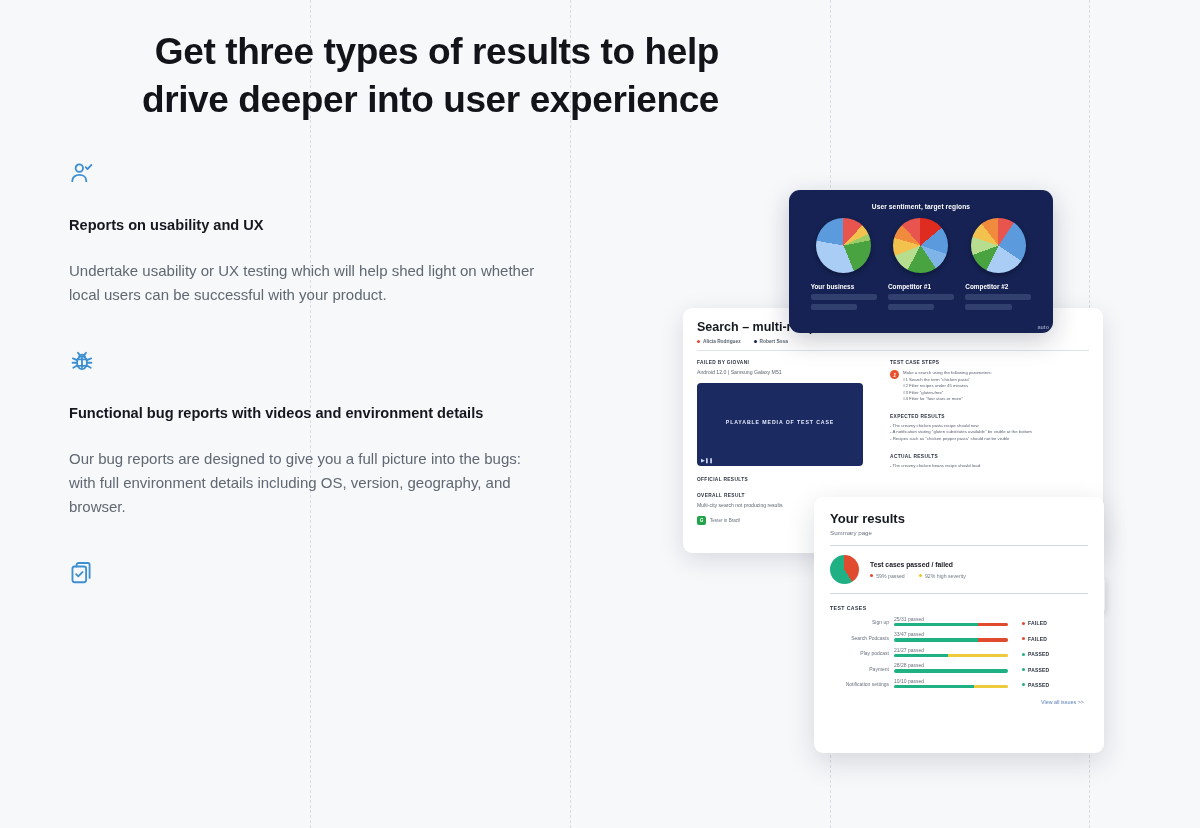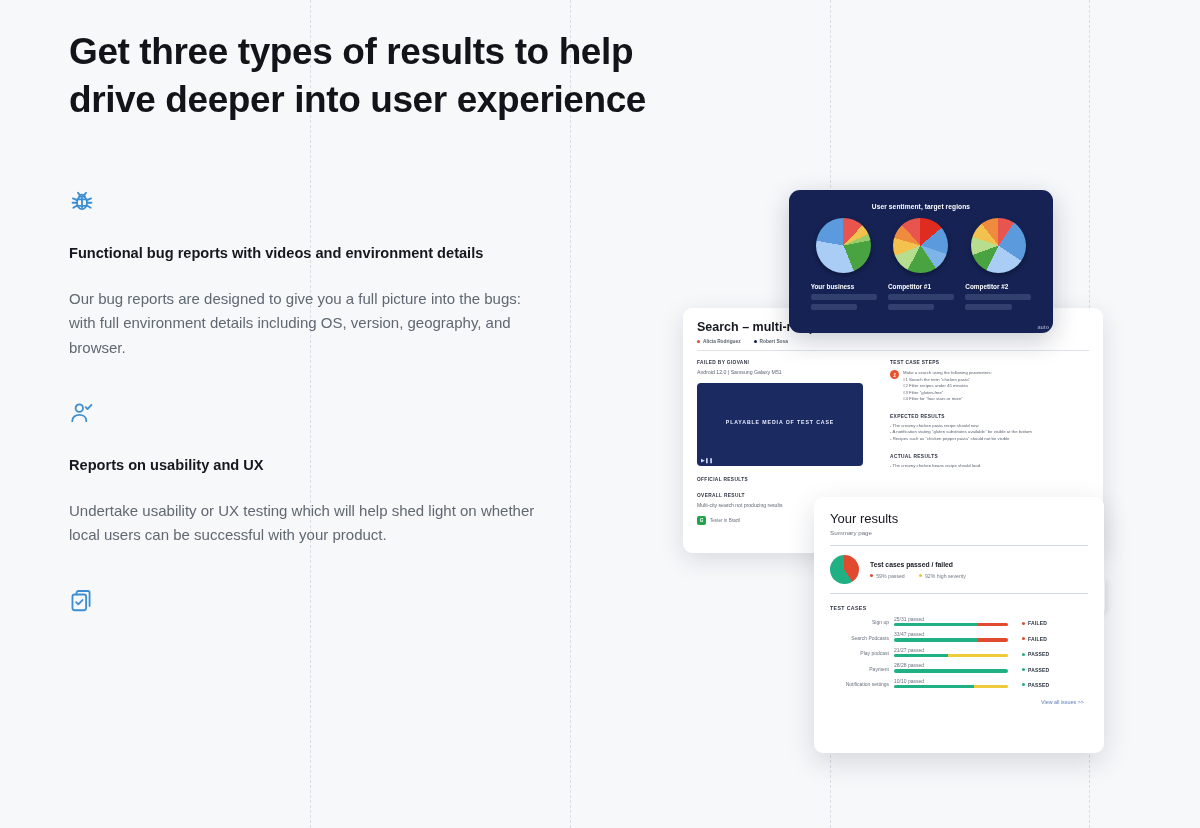--- a/index.html
+++ b/index.html
@@ -32,22 +32,23 @@
     position: absolute;
     left: 69px; top: 28px;
     width: 560px;
   }
   h1.headline {
     font-size: 37px;
     line-height: 1.30;
     font-weight: bold;
     color: #12141a;
     letter-spacing: -0.4px;
-    margin: 0 0 64px 0;
+    margin: 0 0 36px 0;
     width: 650px;
+    text-align: right;
   }
   .feature { margin-bottom: 40px; }
   .feature-icon {
     width: 26px; height: 26px;
     color: #3d8fd1;
     display: block;
     margin-bottom: 30px;
   }
   .feature-icon svg { display: block; }
   .feature-title {
@@ -201,21 +202,21 @@
   .results-card {
     left: 814px; top: 497px;
     width: 290px; height: 256px;
     background: #ffffff;
     border-radius: 9px;
     box-shadow: 0 9px 28px rgba(16,24,48,0.15);
     z-index: 6;
     padding: 14px 16px 0 16px;
     overflow: hidden;
   }
-  .results-title { font-size: 13px; font-weight: normal; color: #15181f; }
+  .results-title { font-size: 13px; font-weight: bold; color: #15181f; }
   .results-sub { font-size: 6.2px; color: #6b7280; margin-top: 3px; }
   .rule { height: 1px; background: #cfd8e3; margin-top: 9px; }
 
   .summary-row { display: flex; align-items: center; gap: 11px; margin-top: 9px; }
   .donut {
     width: 29px; height: 29px; border-radius: 50%;
   }
   .summary-title { font-size: 6.8px; font-weight: bold; color: #15181f; }
   .legend-row { display: flex; gap: 14px; margin-top: 5px; }
   .legend-item { display: flex; align-items: center; gap: 3px; font-size: 5.2px; color: #737c88; }
@@ -276,52 +277,52 @@
 
 <div id="page">
 
   <div class="guide g1"></div>
   <div class="guide g2"></div>
   <div class="guide g3"></div>
   <div class="guide g4"></div>
 
   <div class="left-col">
     <h1 class="headline">Get three types of results to help drive deeper into user experience</h1>
+
+    <div class="feature">
+      <span class="feature-icon">
+        <svg width="26" height="26" viewBox="0 0 24 24" fill="none" stroke="currentColor" stroke-width="1.7" stroke-linecap="round" stroke-linejoin="round">
+          <circle cx="9.5" cy="7.5" r="3.4"></circle>
+          <path d="M3 19.5c0-3.6 2.9-5.8 6.5-5.8s6.5 2.2 6.5 5.8"></path>
+          <path d="M15.4 6.6l1.7 1.8 3.6-3.8"></path>
+        </svg>
+      </span>
+      <p class="feature-title">Reports on usability and UX</p>
+      <p class="feature-desc">Undertake usability or UX testing which will help shed light on whether local users can be successful with your product.</p>
+    </div>
 
     <div class="feature">
       <span class="feature-icon">
         <svg width="26" height="26" viewBox="0 0 24 24" fill="none" stroke="currentColor" stroke-width="1.7" stroke-linecap="round">
           <ellipse cx="12" cy="13.5" rx="4.6" ry="6"></ellipse>
           <path d="M7.4 10.5h9.2M7.4 16.5h9.2"></path>
           <path d="M9.3 7.8a3 3 0 0 1 5.4 0"></path>
           <path d="M9.6 6.1 8.3 4.4M14.4 6.1l1.3-1.7"></path>
           <path d="M7.4 11.2 3.6 9.6M7.4 13.6H3.3M7.5 16.2 4 18.2"></path>
           <path d="M16.6 11.2l3.8-1.6M16.6 13.6h4.1M16.5 16.2l3.5 2"></path>
           <path d="M12 9v9"></path>
         </svg>
       </span>
       <p class="feature-title">Functional bug reports with videos and environment details</p>
       <p class="feature-desc">Our bug reports are designed to give you a full picture into the bugs: with full environment details including OS, version, geography, and browser.</p>
     </div>
 
     <div class="feature">
       <span class="feature-icon">
         <svg width="26" height="26" viewBox="0 0 24 24" fill="none" stroke="currentColor" stroke-width="1.7" stroke-linecap="round" stroke-linejoin="round">
-          <circle cx="9.5" cy="7.5" r="3.4"></circle>
-          <path d="M3 19.5c0-3.6 2.9-5.8 6.5-5.8s6.5 2.2 6.5 5.8"></path>
-          <path d="M15.4 6.6l1.7 1.8 3.6-3.8"></path>
-        </svg>
-      </span>
-      <p class="feature-title">Reports on usability and UX</p>
-      <p class="feature-desc">Undertake usability or UX testing which will help shed light on whether local users can be successful with your product.</p>
-    </div>
-
-    <div class="feature">
-      <span class="feature-icon">
-        <svg width="26" height="26" viewBox="0 0 24 24" fill="none" stroke="currentColor" stroke-width="1.7" stroke-linecap="round" stroke-linejoin="round">
           <rect x="3.2" y="6" width="12.6" height="14.5" rx="2"></rect>
           <path d="M7 6V4.4a1.6 1.6 0 0 1 1.6-1.6h8.8A1.6 1.6 0 0 1 19 4.4v12.1"></path>
           <path d="M6.6 13.1l2 2 3.8-4"></path>
         </svg>
       </span>
     </div>
   </div>
 
   <div class="mock dark-card">
     <div class="dark-card-title">User sentiment, target regions</div>

